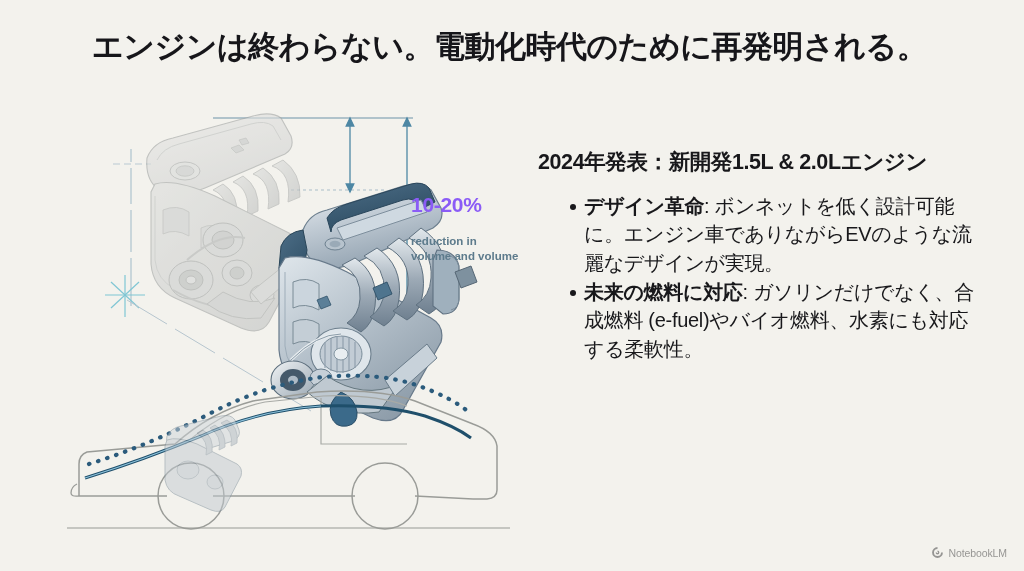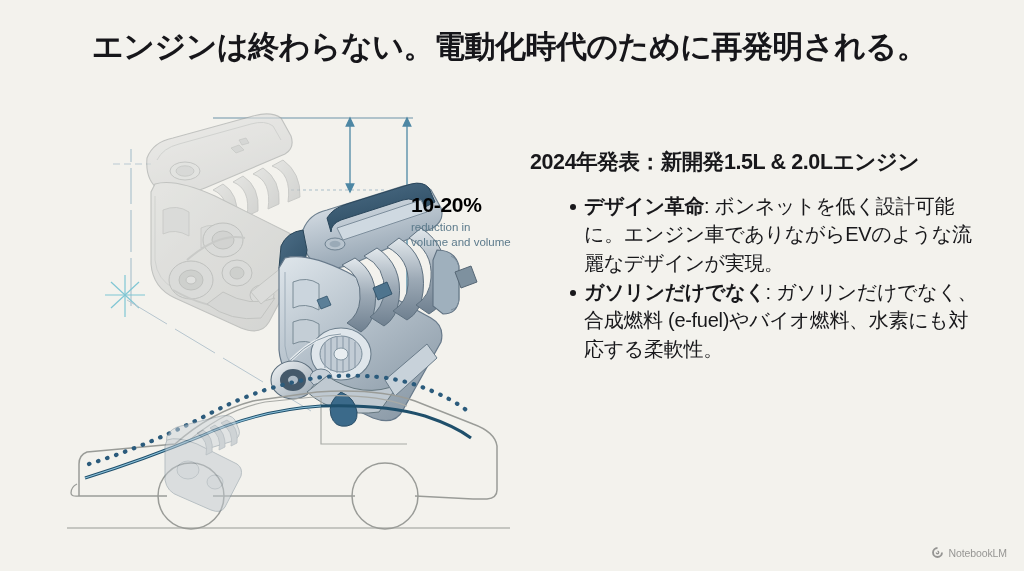--- a/index.html
+++ b/index.html
@@ -50,41 +50,41 @@
   
   #callout {
     position: absolute;
     left: 411px;
     top: 193px;
     width: 125px;
   }
   #callout .big {
     font-size: 21px;
     font-weight: 700;
-    color: #000000;
+    color: #8b5cf6;
     letter-spacing: -0.3px;
     line-height: 1.12;
   }
   #callout .sub {
     font-size: 11.5px;
-    font-weight: 400;
+    font-weight: 700;
     color: #5d7b8c;
     line-height: 1.33;
-    margin-top: 3px;
+    margin-top: 17px;
   }
   
   #right {
     position: absolute;
     left: 530px;
     top: 150px;
     width: 470px;
     color: #18181b;
   }
   #right h2 {
-    margin: 0 0 9px 0;
+    margin: 0 0 9px 8px;
     font-size: 21.5px;
     font-weight: 700;
     letter-spacing: -0.4px;
     line-height: 1.2;
     white-space: nowrap;
   }
   ul.bullets {
     list-style: none;
     margin: 16px;
     padding: 0;
@@ -351,21 +351,21 @@
     </div>
   </div>
 
   <div id="right">
     <h2>2024年発表：新開発1.5L &amp; 2.0Lエンジン</h2>
     <ul class="bullets">
       <li>
         <span class="lead">デザイン革命</span><span>: ボンネットを低く設計可能に。エンジン車でありながらEVのような流麗なデザインが実現。</span>
       </li>
       <li>
-        <span class="lead">ガソリンだけでなく</span><span>: ガソリンだけでなく、合成燃料 (e-fuel)やバイオ燃料、水素にも対応する柔軟性。</span>
+        <span class="lead">未来の燃料に対応</span><span>: ガソリンだけでなく、合成燃料 (e-fuel)やバイオ燃料、水素にも対応する柔軟性。</span>
       </li>
     </ul>
   </div>
 
   <div id="watermark">
     <span>
       <svg width="13" height="13" viewBox="0 0 24 24">
         <path d="M12 2 A10 10 0 1 0 22 12 L18.5 12 A6.5 6.5 0 1 1 12 5.5 Z" fill="#4a4a4a"></path>
         <path d="M12 8.5 A3.5 3.5 0 1 1 8.5 12 L11 12 A1 1 0 1 0 12 11 Z" fill="#4a4a4a"></path>
       </svg>

